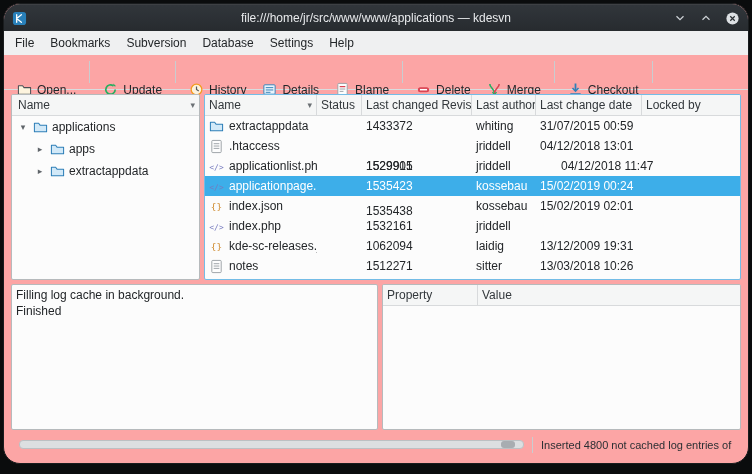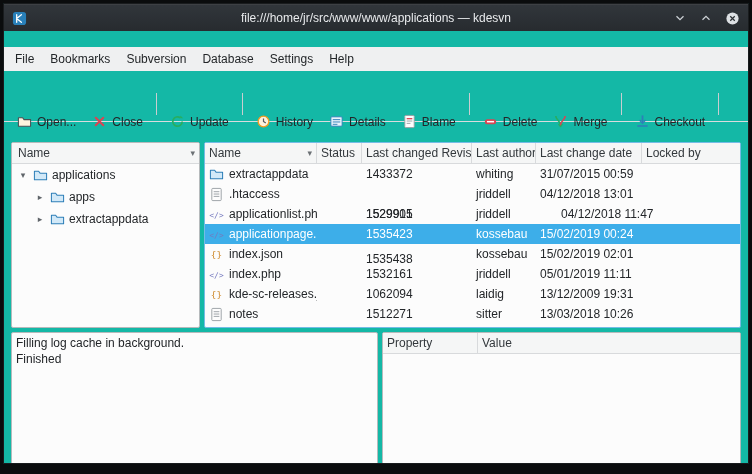--- a/index.html
+++ b/index.html
@@ -6,26 +6,25 @@
   html,body { width: 752px; height: 474px; }
   body {
     background: #0a0c0d;
     font-family: "Liberation Sans", sans-serif;
     font-size: 12px;
     color: #232629;
     overflow: hidden;
   }
   .window {
     position: absolute; left: 3px; top: 3px; right: 3px; bottom: 10px;
-    background: #14b8a6;
-    border-radius: 1px;
+    background: #fca5a5;
+    border-radius: 17px;
     overflow: hidden;
     display: flex; flex-direction: column;
     border: 1px solid #191c1e;
-    gap: 16px;
   }
   
   .titlebar {
     height: 27px; flex: 0 0 27px;
     background: linear-gradient(#31363b, #272b2f);
     border-top: 1px solid rgba(255,255,255,.10);
     display: flex; align-items: center;
     padding: 0 8px; position: relative;
     color: #eff0f1;
   }
@@ -161,28 +160,20 @@
 
   <div class="toolbar">
 
     <div class="tbtn">
         <span class="icon">
           <svg width="15" height="15" viewBox="0 0 16 16">
             <path d="M1.5 4h4.5l1.5 2h7v7h-13z" fill="#fdf4de" stroke="#4a4f54" stroke-width="1.1" stroke-linejoin="round"></path>
           </svg>
         </span>
         <span>Open...</span>
-      </div>
-      <div class="tbtn">
-        <span class="icon">
-          <svg width="15" height="15" viewBox="0 0 16 16">
-            <path d="M4 4l8 8M12 4l-8 8" stroke="#da4453" stroke-width="2.2" stroke-linecap="round"></path>
-          </svg>
-        </span>
-        <span>Close</span>
       </div>
       <div class="tsep"></div>
       <div class="tbtn">
         <span class="icon">
           <svg width="15" height="15" viewBox="0 0 16 16">
             <path d="M13 8a5 5 0 1 1-2-4" stroke="#27ae60" stroke-width="1.8" fill="none"></path>
             <path d="M11 1.5v3h3z" fill="#27ae60"></path>
           </svg>
         </span>
         <span>Update</span>
@@ -450,23 +441,20 @@
               </div>
               <div class="fcell" style="width: 45px; flex: 0 0 45px;">
                 <span></span>
               </div>
               <div class="fcell" style="width: 110px; flex: 0 0 110px;">
                 <span>1532161</span>
               </div>
               <div class="fcell" style="width: 64px; flex: 0 0 64px;">
                 <span>jriddell</span>
               </div>
-              <div class="fcell" style="width: 106px; flex: 0 0 106px;">
-                <span>05/01/2019 11:11</span>
-              </div>
               <div class="fcell" style="flex: 1 1 0%;">
                 <span></span>
               </div>
             </div>
             <div class="frow">
               <div class="fcell" style="width: 112px; flex: 0 0 112px;">
                 <span class="icon">
                   <svg width="15" height="15" viewBox="0 0 16 16">
                     <text x="8" y="12" text-anchor="middle" font-size="10" font-family="DejaVu Sans Mono, monospace" fill="#cf8a2d">{}</text>
                   </svg>

